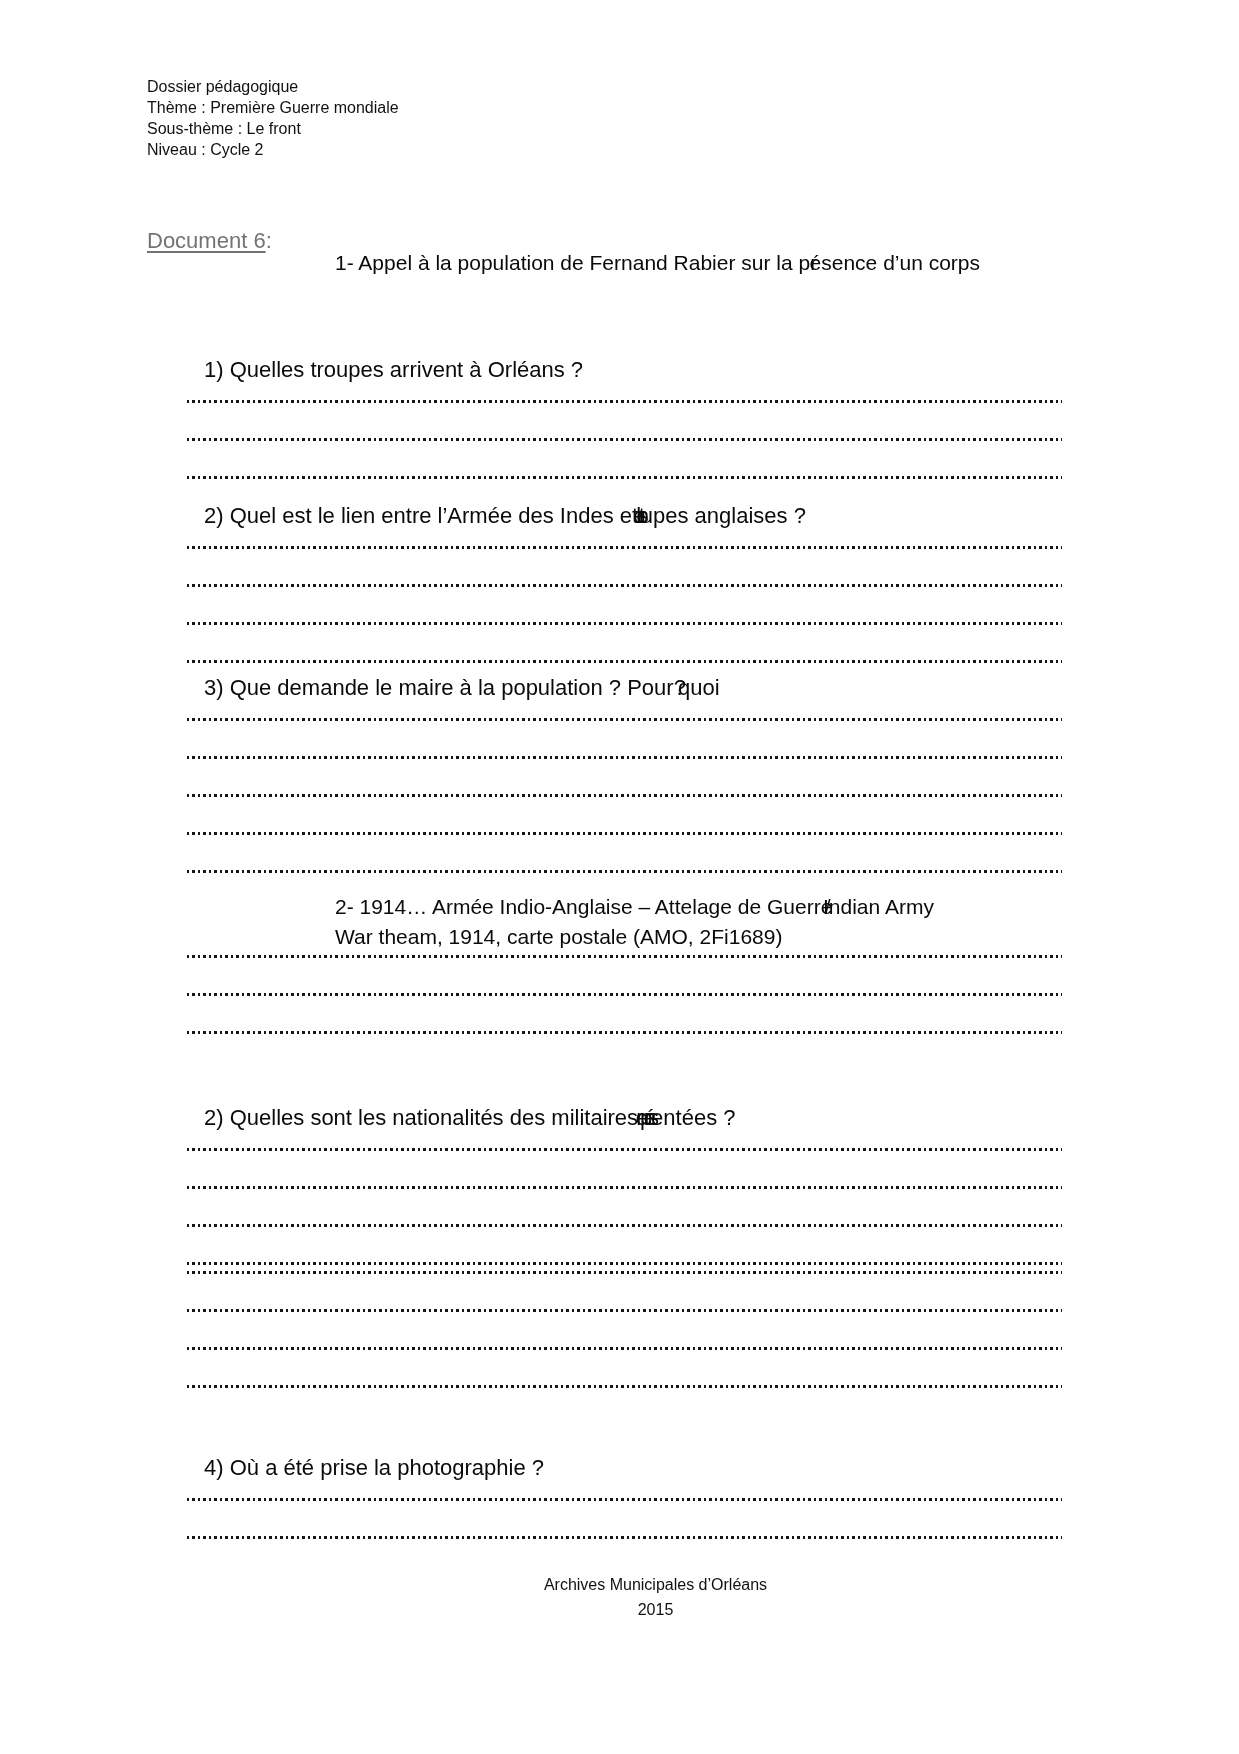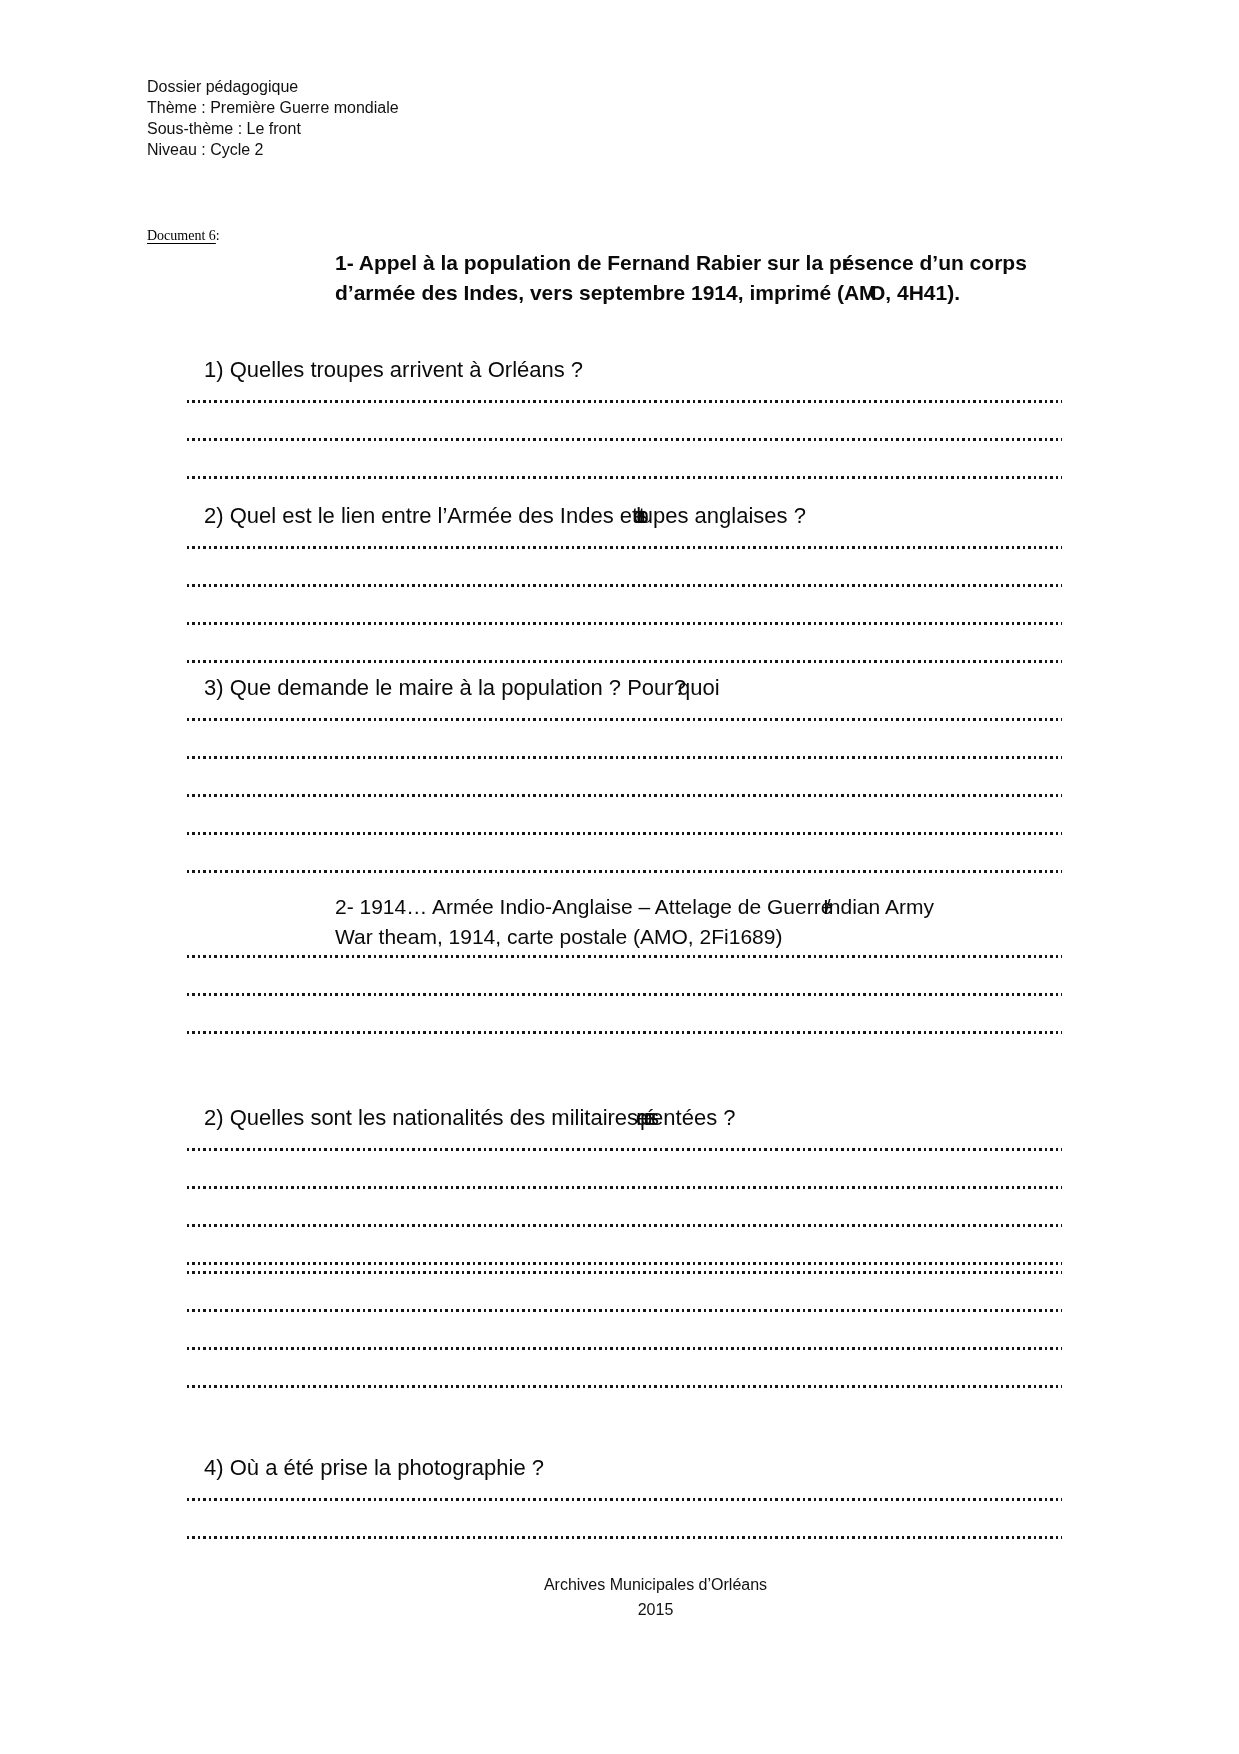--- a/index.html
+++ b/index.html
@@ -12,32 +12,32 @@
     overflow:hidden;
   }
   
   .header{
     position:absolute;left:147px;top:76px;
     font-size:16px;line-height:21px;color:#111;
   }
   
   .doc-title-row{
     position:absolute;left:147px;top:228px;
-    font-size:14px;color:#000000;font-family:Liberation Serif, serif;
+    font-size:22px;color:#737373;
   }
   .doc-title-row .title-text{
     text-decoration:underline;
     text-underline-offset:3px;
   }
   
   .caption{
     position:absolute;left:335px;
     font-size:21px;line-height:30px;color:#0a0a0a;
   }
-  .caption-1{top:248px;font-weight:bold;}
+  .caption-1{top:248px;}
   .caption-2{top:892px;}
   
   .qgroup{position:absolute;left:187px;width:880px;}
   .question{
     margin:17px;font-size:22px;line-height:26px;color:#0a0a0a;
   }
   .answers{margin-top:9px;}
   .dot-line{height:30px;width:875px;}
   .dot-line::before{
     content:"";display:block;margin-top:8px;height:2.6px;
@@ -63,21 +63,20 @@
     <div>Niveau : Cycle 2</div>
   </div>
 
   <div class="doc-title-row">
     <span class="title-text">Document 6</span><span>:</span>
   </div>
 
   <div id="content">
       <div class="caption caption-1">
         <div class="caption-line"><span>1- Appel à la population de Fernand Rabier sur la p</span><span class="sq">ré</span><span>sence d’un corps</span></div>
-        <div class="caption-line"><span>d’armée des Indes, vers septembre 1914, imprimé (A</span><span class="sq">MO</span><span>, 4H41).</span></div>
       </div>
       <div class="qgroup" style="top: 340px;">
         <p class="question"><span>1) Quelles troupes arrivent à Orléans ?</span></p>
         <div class="answers">
           <div class="dot-line"></div>
           <div class="dot-line"></div>
           <div class="dot-line"></div>
         </div>
       </div>
       <div class="qgroup" style="top: 486px;">

